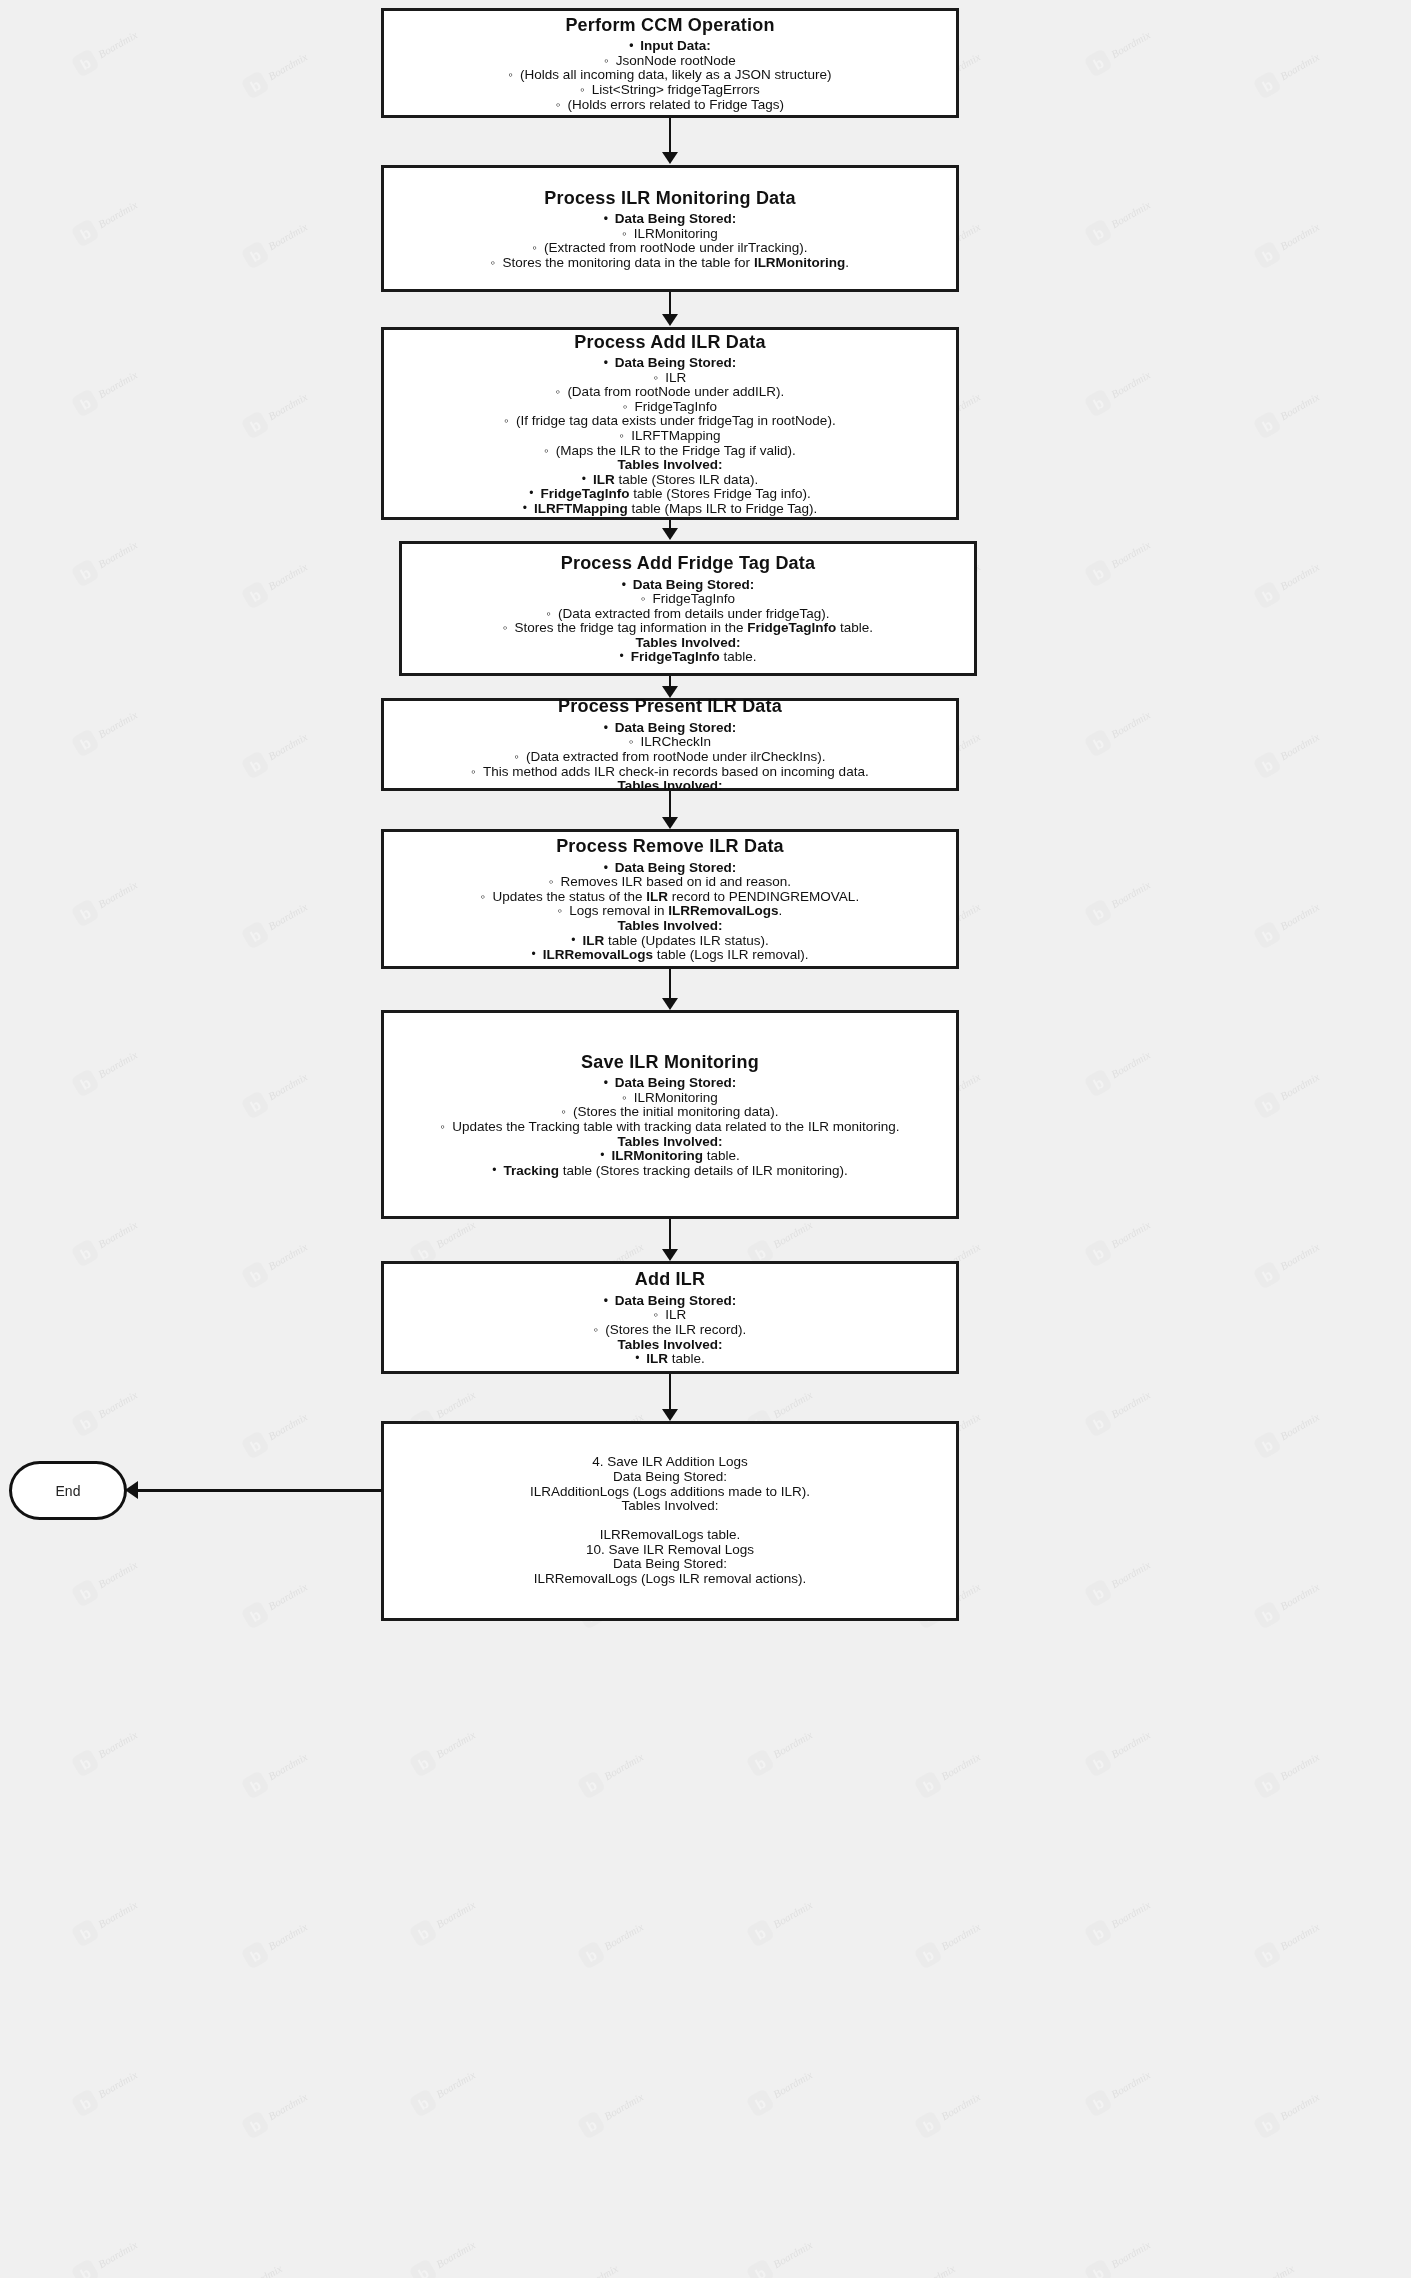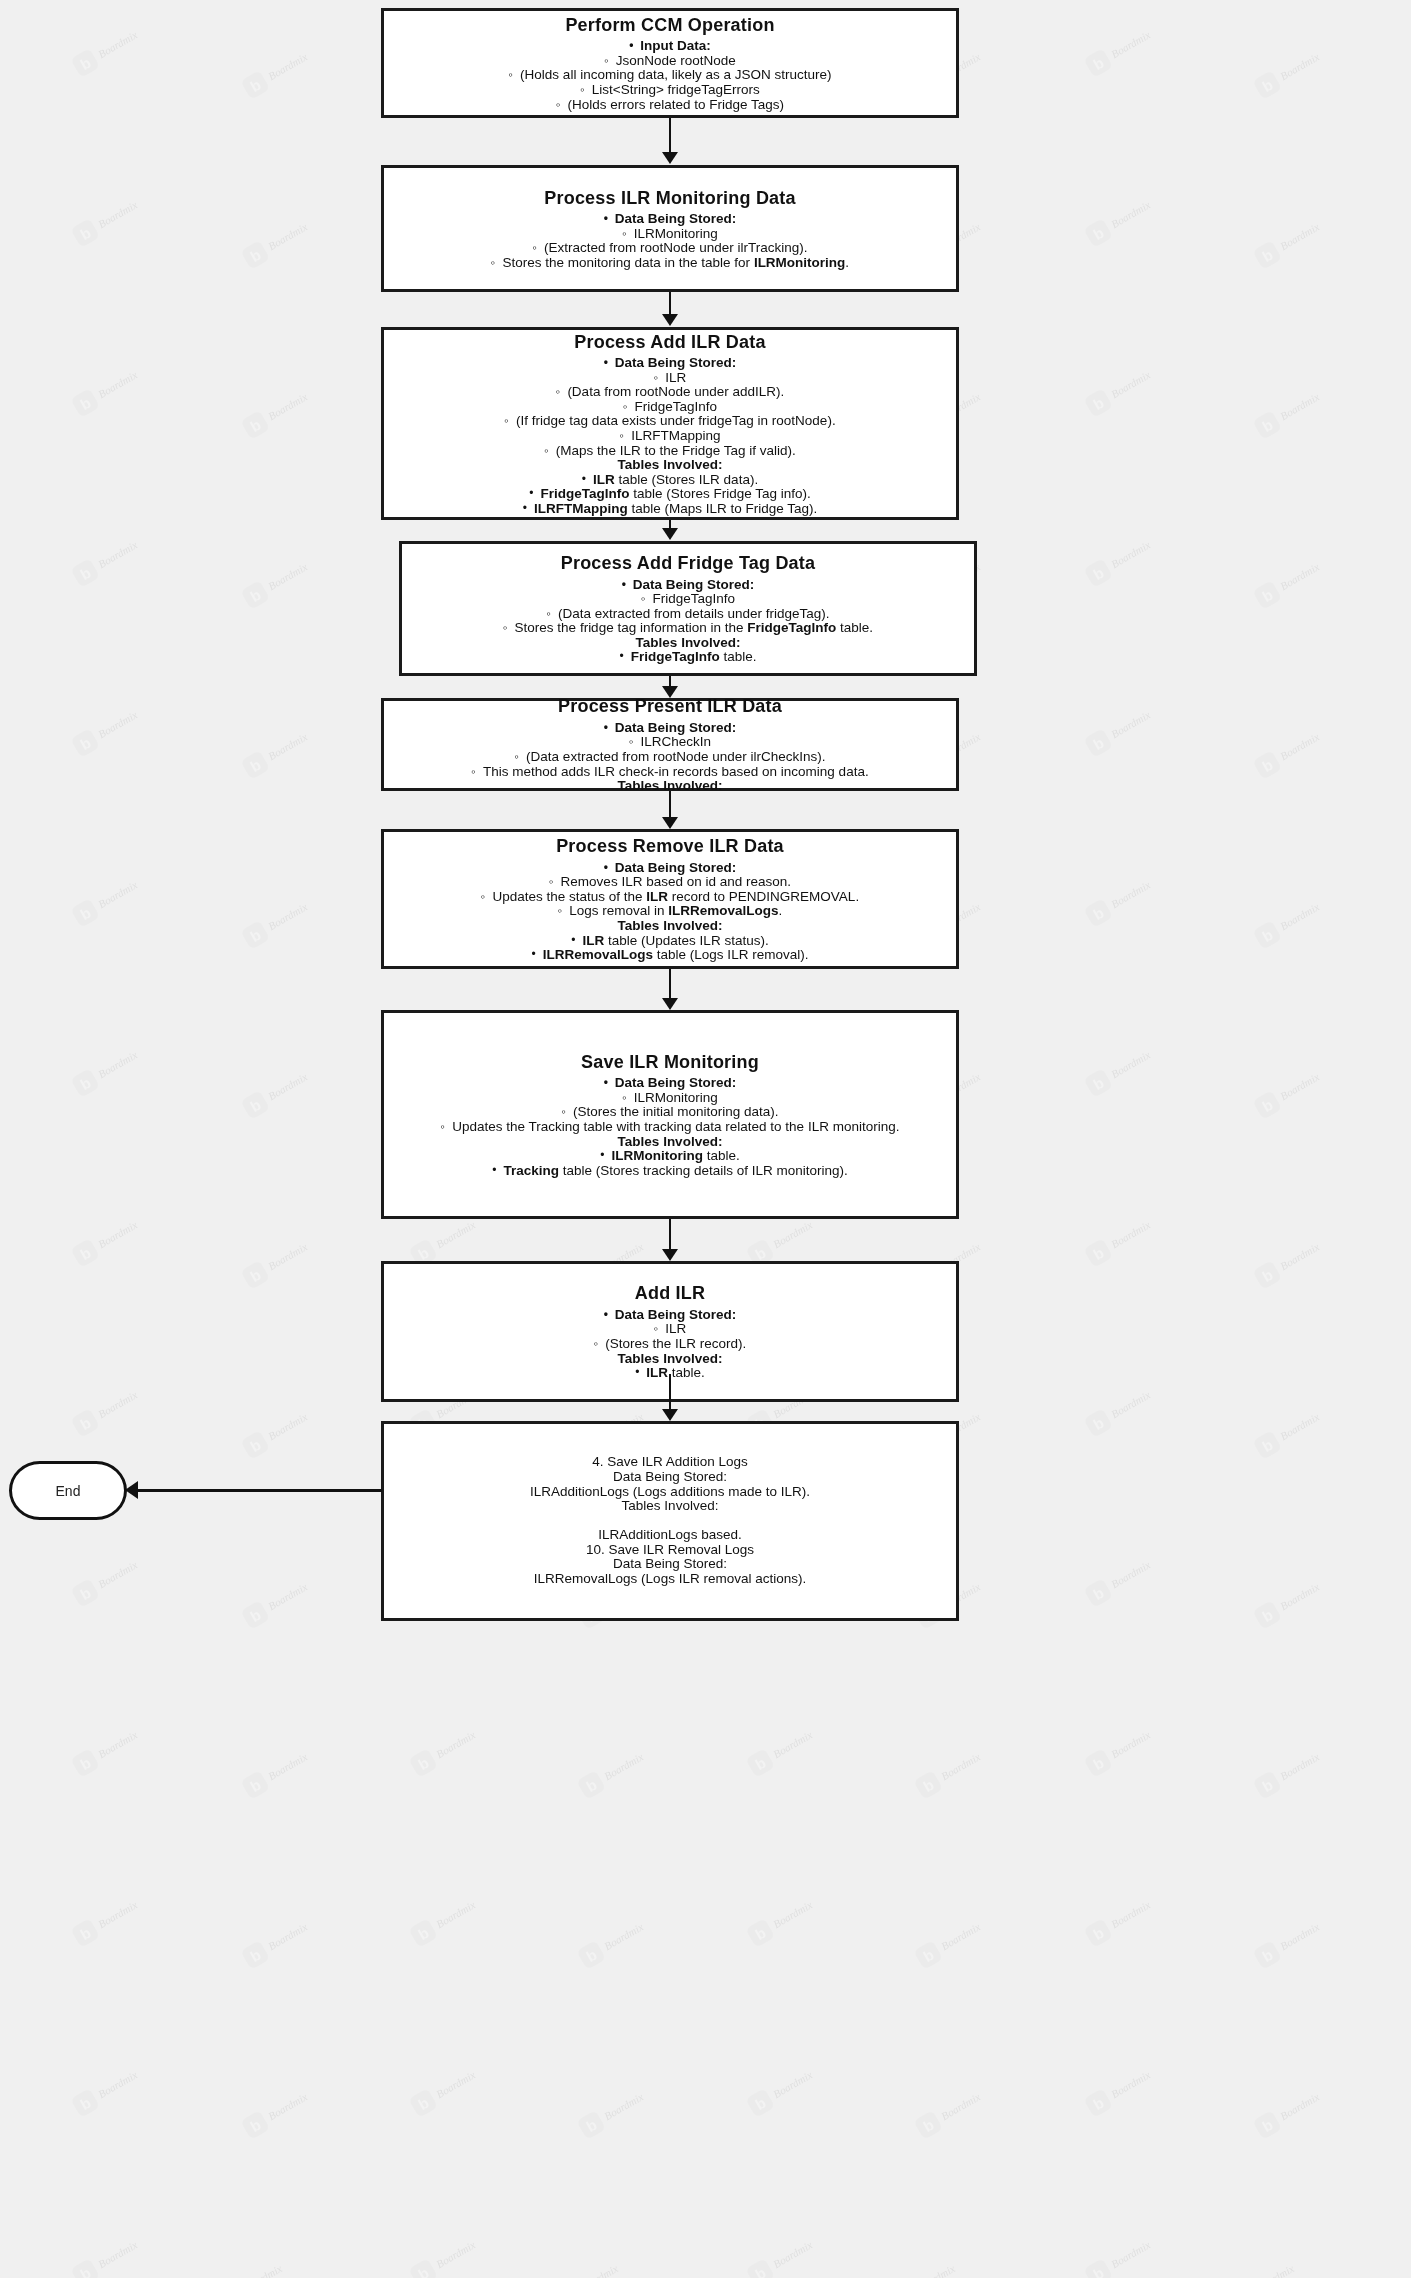--- a/index.html
+++ b/index.html
@@ -661,36 +661,36 @@
       <div class="title">Save ILR Monitoring</div>
       <div class="line bullet b"><span>Data Being Stored:</span></div>
       <div class="line hollow"><span>ILRMonitoring</span></div>
       <div class="line hollow"><span>(Stores the initial monitoring data).</span></div>
       <div class="line hollow"><span>Updates the Tracking table with tracking data related to the ILR monitoring.</span></div>
       <div class="line plain b"><span>Tables Involved:</span></div>
       <div class="line bullet"><span><b>ILRMonitoring</b> table.</span></div>
       <div class="line bullet"><span><b>Tracking</b> table (Stores tracking details of ILR monitoring).</span></div>
     </div>
 
-  <div class="node" style="left:381px; top:1261px; width:578px; height:141px;">
+  <div class="node" style="left:381px; top:1261px; width:578px; height:113px;">
       <div class="title">Add ILR</div>
       <div class="line bullet b"><span>Data Being Stored:</span></div>
       <div class="line hollow"><span>ILR</span></div>
       <div class="line hollow"><span>(Stores the ILR record).</span></div>
       <div class="line plain b"><span>Tables Involved:</span></div>
       <div class="line bullet"><span><b>ILR</b> table.</span></div>
     </div>
 
   <div class="node" style="left:381px; top:1421px; width:578px; height:200px;">
       <div class="line plain"><span>4. Save ILR Addition Logs</span></div>
       <div class="line plain"><span>Data Being Stored:</span></div>
       <div class="line plain"><span>ILRAdditionLogs (Logs additions made to ILR).</span></div>
       <div class="line plain"><span>Tables Involved:</span></div>
       <div class="line plain"><span>&nbsp;</span></div>
-      <div class="line plain"><span>ILRAdditionLogs based.</span></div>
+      <div class="line plain"><span>ILRRemovalLogs table.</span></div>
       <div class="line plain"><span>10. Save ILR Removal Logs</span></div>
       <div class="line plain"><span>Data Being Stored:</span></div>
       <div class="line plain"><span>ILRRemovalLogs (Logs ILR removal actions).</span></div>
     </div>
 
   <div class="terminator" style="left:9px; top:1461px; width:118px; height:59px;">
     <span>End</span>
   </div>
 
   <div class="conn-v" style="left:669px; top:118px;  height:34px;"></div>

